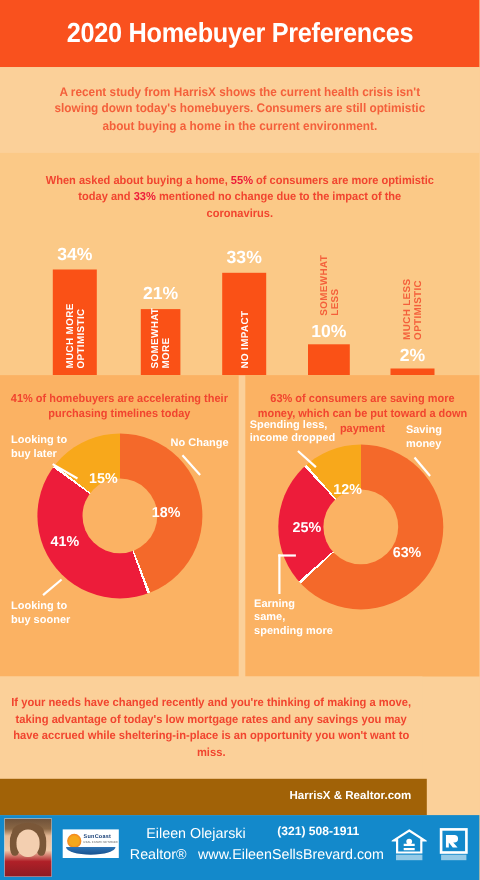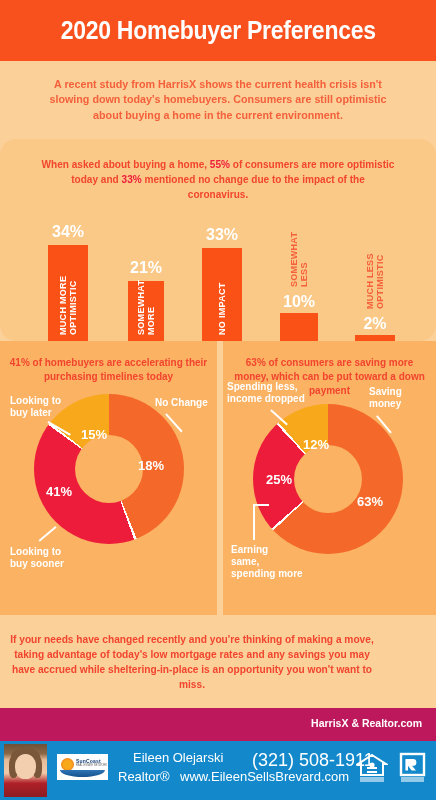--- a/index.html
+++ b/index.html
@@ -31,21 +31,20 @@
   .intro-text{
     width:372px;text-align:center;color:#F4603B;
     font-size:11.3px;line-height:15.5px;font-weight:bold;
     transform:scaleX(0.95);
   }
 
   
   .barsec{
     position:absolute;left:0;top:139px;width:436px;height:202px;
     background:#FBC987;
-    border-radius:16px;
   }
   .barsec-text{
     position:absolute;left:32px;top:18px;width:372px;
     text-align:center;color:#F1452F;
     font-size:10.6px;line-height:15px;font-weight:bold;
     transform:scaleX(0.95);
   }
   .barsec-text b{color:#ED1C3A;}
   .bars{position:absolute;left:0;top:0;width:436px;height:202px;}
   .bar-col{position:absolute;bottom:0;}
@@ -99,22 +98,22 @@
     background:#FBD099;display:flex;align-items:center;justify-content:center;
   }
   .closing-text{
     width:390px;text-align:center;color:#F1452F;
     font-size:10.6px;line-height:15px;font-weight:bold;
     transform:scaleX(0.96);
   }
 
   
   .source{
-    position:absolute;left:0;top:708px;width:436px;height:33px;
-    background:#be185d;
+    position:absolute;left:0;top:708px;width:388px;height:33px;
+    background:#a16207;
   }
   .source-text{
     position:absolute;right:14px;top:9px;color:#ffffff;
     font-size:10.5px;font-weight:bold;
   }
 
   
   .footer{
     position:absolute;left:0;top:741px;width:436px;height:59px;
     background:#1389CB;
@@ -167,21 +166,21 @@
   .agent-name{
     position:absolute;left:133px;top:750px;color:#ffffff;
     font-size:13px;font-weight:normal;
   }
   .agent-title{
     position:absolute;left:118px;top:769px;color:#ffffff;
     font-size:13px;font-weight:normal;
   }
   .agent-phone{
     position:absolute;left:252px;top:750px;color:#ffffff;
-    font-size:18px;font-weight:normal;
+    font-size:11px;font-weight:bold;
   }
   .agent-web{
     position:absolute;left:180px;top:769px;color:#ffffff;
     font-size:13px;font-weight:normal;
   }
   .eho{
     position:absolute;left:356px;top:752px;width:32px;height:31px;
   }
   .realtor{
     position:absolute;left:398px;top:752px;width:29px;height:31px;

